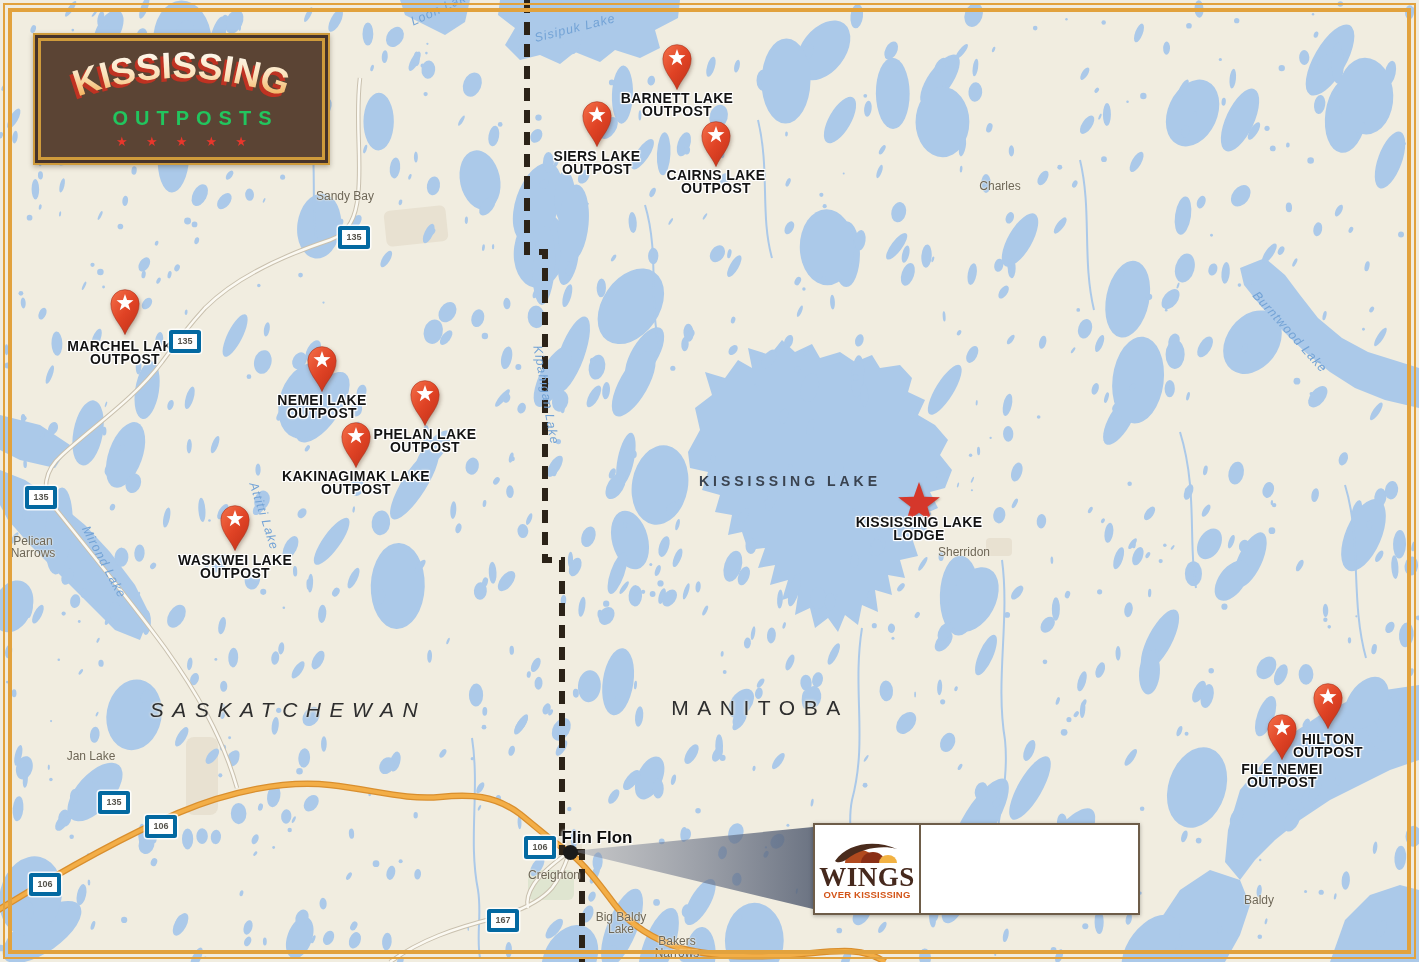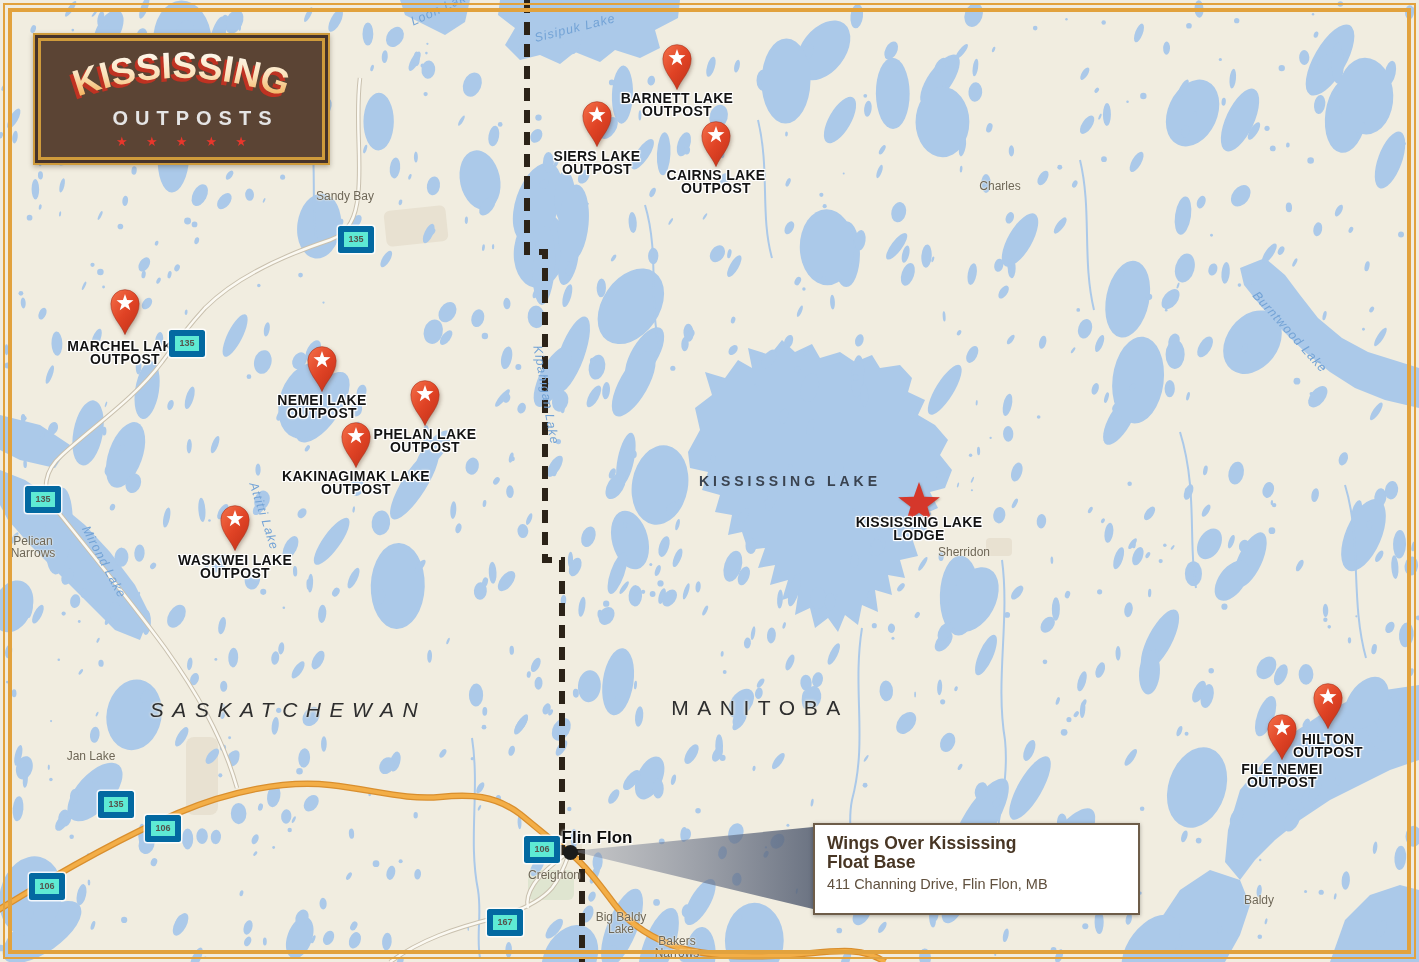--- a/index.html
+++ b/index.html
@@ -13,21 +13,21 @@
   .frame-outer{left:3px;top:3px;right:3px;bottom:3px;border:2px solid #e2a23d;}
   .frame-inner{left:8px;top:8px;right:8px;bottom:8px;border:4px solid #e2a23d;}
 
   
   #logo-box{position:absolute;left:33px;top:33px;width:297px;height:132px;z-index:6;
             border:2px solid #cf9b3b;background:#46332a;padding:3px;box-sizing:border-box;
             box-shadow:0 2px 5px rgba(40,25,10,.3);}
   #logo-inner{width:100%;height:100%;border:3px solid #cf9b3b;background:#5b4434;
               box-sizing:border-box;display:flex;flex-direction:column;align-items:center;}
   #logo-arc{display:block;margin-top:2px;}
-  #logo-sub{color:#e5e5e5;font-weight:bold;font-size:20px;letter-spacing:7px;
+  #logo-sub{color:#22c55e;font-weight:bold;font-size:20px;letter-spacing:7px;
             margin-top:-12px;text-indent:7px;margin-left:21px;}
   #logo-stars{color:#e7372c;font-size:13px;letter-spacing:7px;margin-top:4px;
               font-family:"DejaVu Sans",sans-serif;text-indent:7px;}
 
   
   .pin{position:absolute;filter:drop-shadow(1px 2px 2px rgba(60,25,10,.35));}
   .outpost-label,.lodge-label{position:absolute;transform:translateX(-50%);text-align:center;
      font-weight:bold;font-size:14px;line-height:13px;color:#131313;letter-spacing:.3px;
      white-space:nowrap;
      text-shadow:0 0 3px #fff,0 0 3px #fff,-1px -1px 0 #fff,1px 1px 0 #fff,
@@ -39,21 +39,21 @@
   .lake-title{position:absolute;transform:translateX(-50%);font-size:14px;font-weight:bold;
      color:#3a4350;letter-spacing:4px;white-space:nowrap;}
   .town-label{position:absolute;transform:translateX(-50%);text-align:center;font-size:12px;
      line-height:11.5px;color:#6e6757;white-space:nowrap;
      text-shadow:0 0 2px #f6f2e6,0 0 2px #f6f2e6;}
   .city-label{position:absolute;transform:translateX(-50%);font-weight:bold;font-size:17px;
      color:#0d0d0d;white-space:nowrap;text-shadow:0 0 3px #fff,0 0 3px #fff,1px 1px 0 #fff;}
   .city-dot{position:absolute;width:15px;height:15px;border-radius:50%;background:#1b1b1b;}
   .blue-lake-label{position:absolute;font-style:italic;font-size:12.5px;color:#73a3d6;
      letter-spacing:1px;white-space:nowrap;}
-  .shield{position:absolute;width:24px;height:15px;background:#5eead4;border:6px solid #0369a1;
+  .shield{position:absolute;width:24px;height:15px;background:#ffffff;border:4px solid #0369a1;
      border-radius:2.5px;font-size:9px;font-weight:bold;color:#55534c;display:flex;
      align-items:center;justify-content:center;box-shadow:0 0 0 1.5px rgba(255,255,255,.85);}
 
   
   #info-box{position:absolute;left:813px;top:823px;width:327px;height:92px;z-index:6;
      background:#fff;border:2px solid #6e5d49;box-sizing:border-box;display:flex;
      box-shadow:0 1px 4px rgba(0,0,0,.3);}
   #info-logo{width:104px;border-right:2px solid #6e5d49;display:flex;flex-direction:column;
      align-items:center;justify-content:center;padding:2px 0;}
   #info-logo-main{font-family:"Liberation Serif",serif;font-weight:bold;font-size:27px;
@@ -1256,20 +1256,25 @@
         <text font-size="37" font-weight="bold" font-family="Liberation Sans,sans-serif" fill="url(#ktxt)">
           <textPath href="#arcp" startOffset="50%" text-anchor="middle">KISSISSING</textPath>
         </text>
       </svg>
       <div id="logo-sub">OUTPOSTS</div>
       <div id="logo-stars">★ ★ ★ ★ ★</div>
     </div>
   </div>
 
   <div id="info-box">
-    <div id="info-text">
-      <div class="info-title">Wings Over Kississing</div>
-      <div class="info-title" style="margin-top:-2px">Float Base</div>
-      <div class="info-address">411 Channing Drive, Flin Flon, MB</div>
+    <div id="info-logo">
+      <svg width="72" height="26" viewBox="0 0 72 26">
+        <path d="M14,24 A15,13 0 0 1 44,24 Z" fill="#b14a1e"></path>
+        <path d="M30,24 A12,11 0 0 1 54,24 Z" fill="#8a2f16"></path>
+        <path d="M48,24 A9,8 0 0 1 66,24 Z" fill="#f2b243"></path>
+        <path d="M4,22 C16,4 44,0 66,10 C52,6 30,9 16,20 C11,24 6,24 4,22 Z" fill="#4a2b1c"></path>
+      </svg>
+      <div id="info-logo-main">WINGS</div>
+      <div id="info-logo-sub">OVER KISSISSING</div>
     </div>
   </div>
 
 </div>
 
 </body></html>

